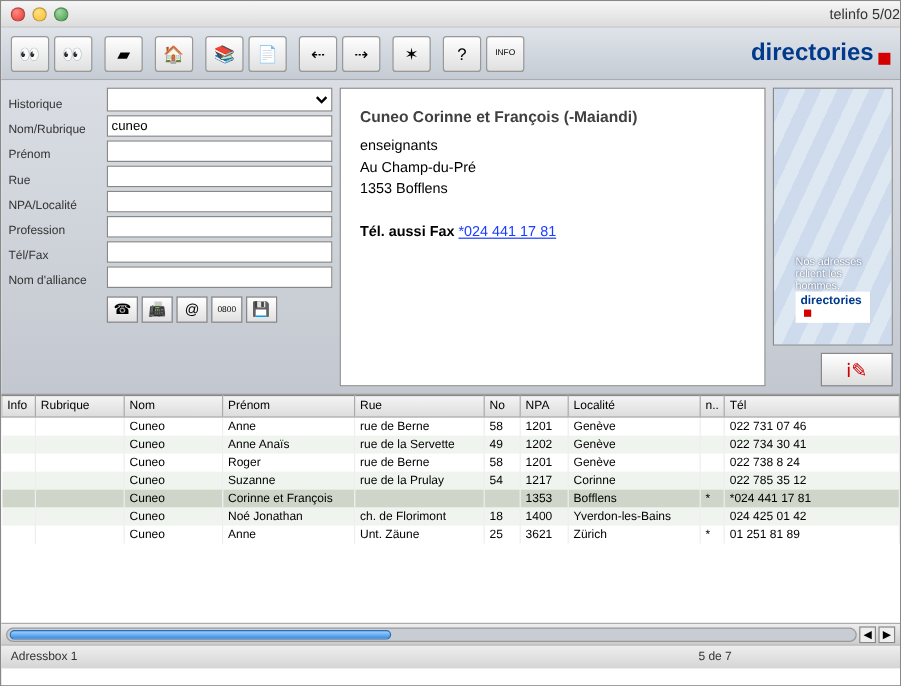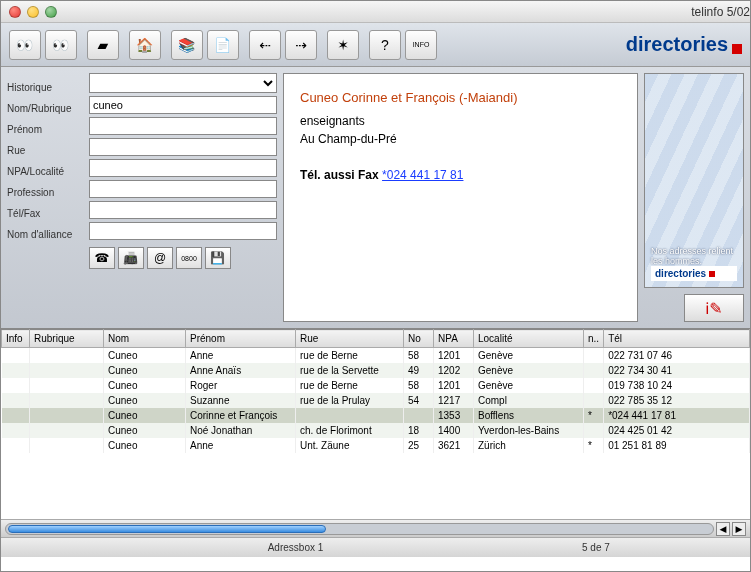--- a/index.html
+++ b/index.html
@@ -85,31 +85,31 @@
     width: 26px; height: 22px; border: 1px solid #888;
     background: linear-gradient(#fff,#e0e0e0);
     display:flex;align-items:center;justify-content:center;font-size:12px;
     cursor:pointer;
   }
 
   .detail {
     flex: 1; background: #fff; border: 1px solid #888;
     padding: 14px 16px; font-size: 12px; line-height: 1.5;
   }
-  .detail .name { font-weight: normal; font-size: 13px; color: #c2410c; margin-bottom: 4px; }
+  .detail .name { font-weight: bold; font-size: 13px; color: #404040; margin-bottom: 4px; }
   .detail .phone-lbl { font-weight: bold; display: inline; }
   .detail a { color: #1a3cff; text-decoration: underline; }
 
   .side {
     width: 100px; display:flex; flex-direction:column; gap:6px;
   }
   .ad {
     flex:1; border:1px solid #888; background:#e8eef6;
     display:flex; flex-direction:column; justify-content:flex-end;
-    padding:6px; position:relative; overflow:hidden;
+    padding:18px; position:relative; overflow:hidden;
   }
   .ad .ad-bg {
     position:absolute; inset:0;
     background: repeating-linear-gradient(115deg,#c6d6ea 0 12px,#dbe6f2 12px 24px);
     opacity:.8;
   }
   .ad .ad-txt { position:relative; font-size:9px; color:#fff; text-shadow:0 0 2px #235; }
   .ad .ad-brand { position:relative; background:#fff;color:#003a8c;font-weight:bold;font-size:10px;padding:2px 4px; }
   .ad .ad-brand::after{content:"";display:inline-block;width:6px;height:6px;background:#d40000;margin-left:3px;}
   .help-btn {
@@ -137,21 +137,21 @@
   }
   .hscroll .track { flex:1; height:12px; background:#c8cdd4; border:1px solid #999; border-radius:8px; position:relative; }
   .hscroll .thumb { position:absolute; left:2px; top:1px; height:8px; width:45%; background:linear-gradient(#9fd0ff,#3a8de0); border-radius:6px; border:1px solid #2a6db8;}
   .hscroll .arrow { width:14px;height:14px;border:1px solid #888;background:#eee;display:flex;align-items:center;justify-content:center;font-size:9px;cursor:pointer;}
 
   .status {
     height: 20px; background: linear-gradient(#eee,#d5d5d5);
     border-top:1px solid #aaa; display:flex; align-items:center;
     font-size:10px; color:#333; padding: 0 8px;
   }
-  .status .s1{flex:1;text-align:center;}
+  .status .s1{flex:1;}
   .status .s2{width:120px;text-align:left;}
   .status .s3{width:40px;}
 
   .col-info{width:28px}.col-rub{width:74px}.col-nom{width:82px}
   .col-pre{width:110px}.col-rue{width:108px}.col-no{width:30px}
   .col-npa{width:40px}.col-loc{width:110px}.col-n{width:20px}.col-tel{width:auto}
 </style>
 </head>
 <body>
 
@@ -220,20 +220,21 @@
         <div class="mbtn" style="font-size: 12px;">@</div>
         <div class="mbtn" style="font-size: 7px;">0800</div>
         <div class="mbtn" style="font-size: 12px;">💾</div>
       </div>
   </div>
 
   <div class="detail">
     <div class="name">Cuneo Corinne et François (-Maiandi)</div>
     <div>enseignants</div>
     <div>Au Champ-du-Pré</div>
+    <div>1353 Bofflens</div>
     <br>
     <div>
       <span class="phone-lbl">Tél. aussi Fax </span>
       <a href="#">*024 441 17 81</a>
     </div>
   </div>
 
   <div class="side">
     <div class="ad">
       <div class="ad-bg"></div>
@@ -288,31 +289,31 @@
         <tr>
           <td></td>
           <td></td>
           <td>Cuneo</td>
           <td>Roger</td>
           <td>rue de Berne</td>
           <td>58</td>
           <td>1201</td>
           <td>Genève</td>
           <td></td>
-          <td>019 738 10 24</td>
+          <td>022 738 8 24</td>
         </tr>
         <tr class="alt">
           <td></td>
           <td></td>
           <td>Cuneo</td>
           <td>Suzanne</td>
           <td>rue de la Prulay</td>
           <td>54</td>
           <td>1217</td>
-          <td>Compl</td>
+          <td>Corinne</td>
           <td></td>
           <td>022 785 35 12</td>
         </tr>
         <tr class="sel">
           <td></td>
           <td></td>
           <td>Cuneo</td>
           <td>Corinne et François</td>
           <td></td>
           <td></td>

